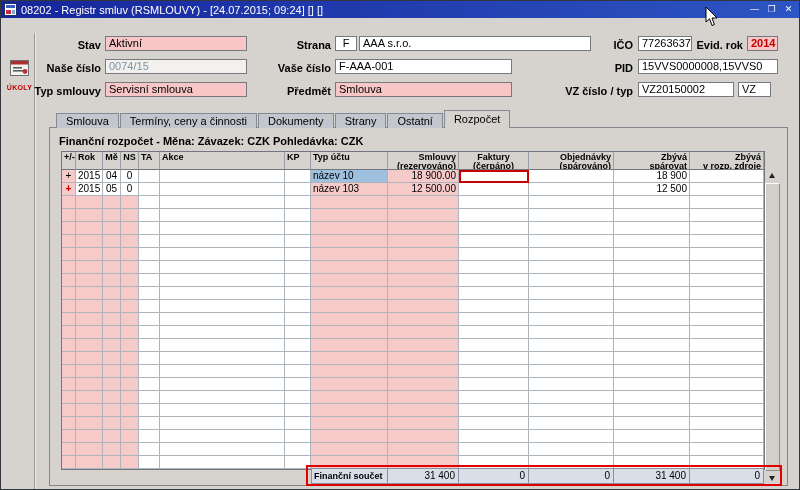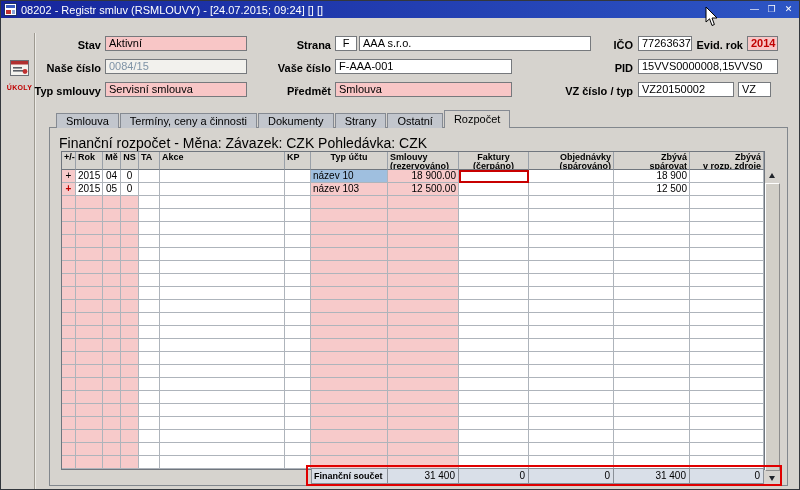--- a/index.html
+++ b/index.html
@@ -34,21 +34,21 @@
   .muted{color:#7f93a6;background:#f2f1ed;}
   .evid{color:#c00000;font-weight:bold;text-align:center;}
   .ctr{text-align:center;}
   
   .tabs{position:absolute;left:55px;top:109px;height:18px;display:flex;align-items:flex-end;z-index:3;}
   .tab{box-sizing:border-box;border:1px solid #858a92;border-bottom:none;background:#c2c6cd;
        height:15px;line-height:14px;padding:0 9px;font-size:11px;margin-right:1px;white-space:nowrap;}
   .tab.active{background:#d6d3ce;height:18px;line-height:17px;}
   .panel{position:absolute;left:48px;top:126px;width:739px;height:359px;
          border:1px solid #82878d;background:#d6d3ce;box-sizing:border-box;z-index:1;}
-  .budget-title{position:absolute;left:58px;top:134px;font-size:14px;font-weight:normal;z-index:2;}
+  .budget-title{position:absolute;left:58px;top:134px;font-size:11px;font-weight:bold;z-index:2;}
   
   .table{position:absolute;left:60px;top:150px;border:1px solid #70767e;background:#fff;z-index:2;}
   .thead{display:flex;height:18px;background:#d6d3ce;}
   .th{box-sizing:border-box;border-right:1px solid #9aa0a8;border-bottom:1px solid #70767e;
       padding:1px 2px 0 2px;font-weight:bold;font-size:9px;line-height:1.05;
       white-space:pre-line;overflow:hidden;background:#d6d3ce;}
   .tr{display:flex;height:13px;}
   .td{box-sizing:border-box;border-right:1px solid #aeb4bb;border-bottom:1px solid #aeb4bb;
       font-size:10px;line-height:11px;padding:0 2px;background:#fff;
       overflow:hidden;white-space:nowrap;}
@@ -120,21 +120,21 @@
   <div class="fld pinkf" style="left:104px;top:35px;width:142px">Aktivní</div>
   <div class="lbl" style="left:266px;top:37px;width:64px">Strana</div>
   <div class="fld ctr" style="left:334px;top:35px;width:22px">F</div>
   <div class="fld" style="left:358px;top:35px;width:232px">AAA s.r.o.</div>
   <div class="lbl" style="left:584px;top:37px;width:48px">IČO</div>
   <div class="fld" style="left:637px;top:35px;width:54px">77263637</div>
   <div class="lbl" style="left:694px;top:37px;width:48px">Evid. rok</div>
   <div class="fld pinkf evid" style="left:746px;top:35px;width:31px">2014</div>
 
   <div class="lbl" style="left:36px;top:60px;width:64px">Naše číslo</div>
-  <div class="fld muted" style="left:104px;top:58px;width:142px">0084/15</div>
+  <div class="fld muted" style="left:104px;top:58px;width:142px">0074/15</div>
   <div class="lbl" style="left:266px;top:60px;width:64px">Vaše číslo</div>
   <div class="fld" style="left:334px;top:58px;width:177px">F-AAA-001</div>
   <div class="lbl" style="left:584px;top:60px;width:48px">PID</div>
   <div class="fld" style="left:637px;top:58px;width:140px">15VVS0000008,15VVS0</div>
 
   <div class="lbl" style="left:20px;top:83px;width:80px">Typ smlouvy</div>
   <div class="fld pinkf" style="left:104px;top:81px;width:142px">Servisní smlouva</div>
   <div class="lbl" style="left:266px;top:83px;width:64px">Předmět</div>
   <div class="fld pinkf" style="left:334px;top:81px;width:177px">Smlouva</div>
   <div class="lbl" style="left:548px;top:83px;width:84px">VZ číslo / typ</div>
@@ -155,22 +155,22 @@
 
   <div class="table">
     <div class="thead">
         <div class="th" style="width: 14px; text-align: center;">+/-</div>
         <div class="th" style="width: 27px; ">Rok</div>
         <div class="th" style="width: 18px; text-align: center;">Mě</div>
         <div class="th" style="width: 18px; text-align: center;">NS</div>
         <div class="th" style="width: 21px; text-align: left;">TA</div>
         <div class="th" style="width: 125px; text-align: left;">Akce</div>
         <div class="th" style="width: 26px; text-align: left;">KP</div>
-        <div class="th" style="width: 77px; text-align: center;">Typ účtu</div>
-        <div class="th" style="width: 71px; text-align: left;">Smlouvy
+        <div class="th" style="width: 77px; text-align: left;">Typ účtu</div>
+        <div class="th" style="width: 71px; text-align: right;">Smlouvy
 (rezervováno)</div>
         <div class="th" style="width: 70px; text-align: center;">Faktury
 (čerpáno)</div>
         <div class="th" style="width: 85px; text-align: right;">Objednávky
 (spárováno)</div>
         <div class="th" style="width: 76px; text-align: right;">Zbývá
 spárovat</div>
         <div class="th" style="width: 74px; text-align: right;">Zbývá
 v rozp. zdroje</div>
       </div>

